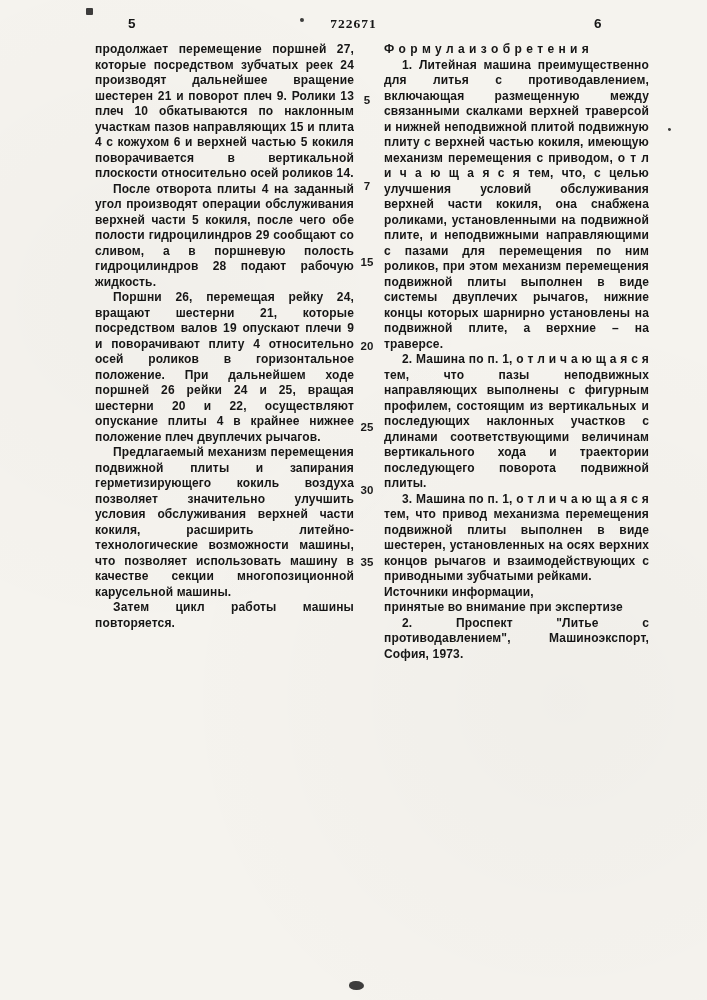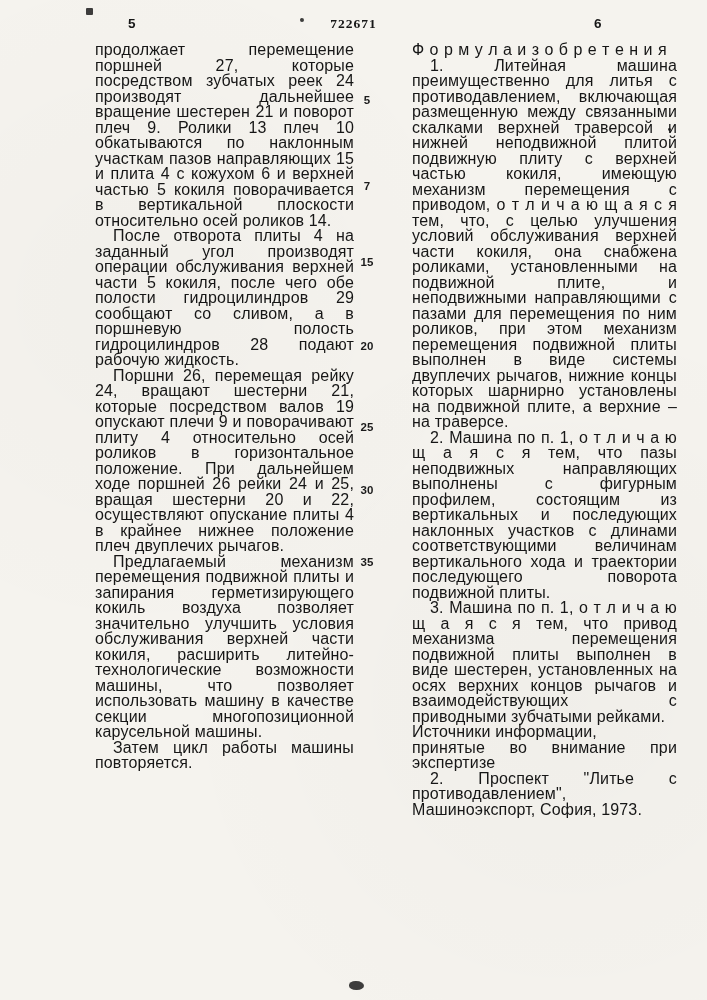--- a/index.html
+++ b/index.html
@@ -25,27 +25,27 @@
     font-size:13.5px;
     font-weight:bold;
     letter-spacing:1px;
   }
   .hdr-center { left:0; right:0; text-align:center;font-family:Liberation Serif, serif; }
   .hdr-left   { left:128px; }
   .hdr-right  { left:594px; }
   .col {
     position:absolute;
     top:42px;
-    font-size:16px;
+    font-size:12px;
     line-height:15.5px;
-    font-weight:normal;
+    font-weight:bold;
     letter-spacing:0.15px;
   }
   .col-left  { left:95px;  width:259px; }
-  .col-right { left:384px; width:265px;margin-left:28px; }
+  .col-right { left:384px; width:265px; }
   .col p {
     margin:0;
     text-align:justify;
   }
   .col p.indent { text-indent:18px; }
   .claims-heading {
     text-align:center;
     letter-spacing:0.5px;
     margin:0 0 14px 0;
     white-space:nowrap;

